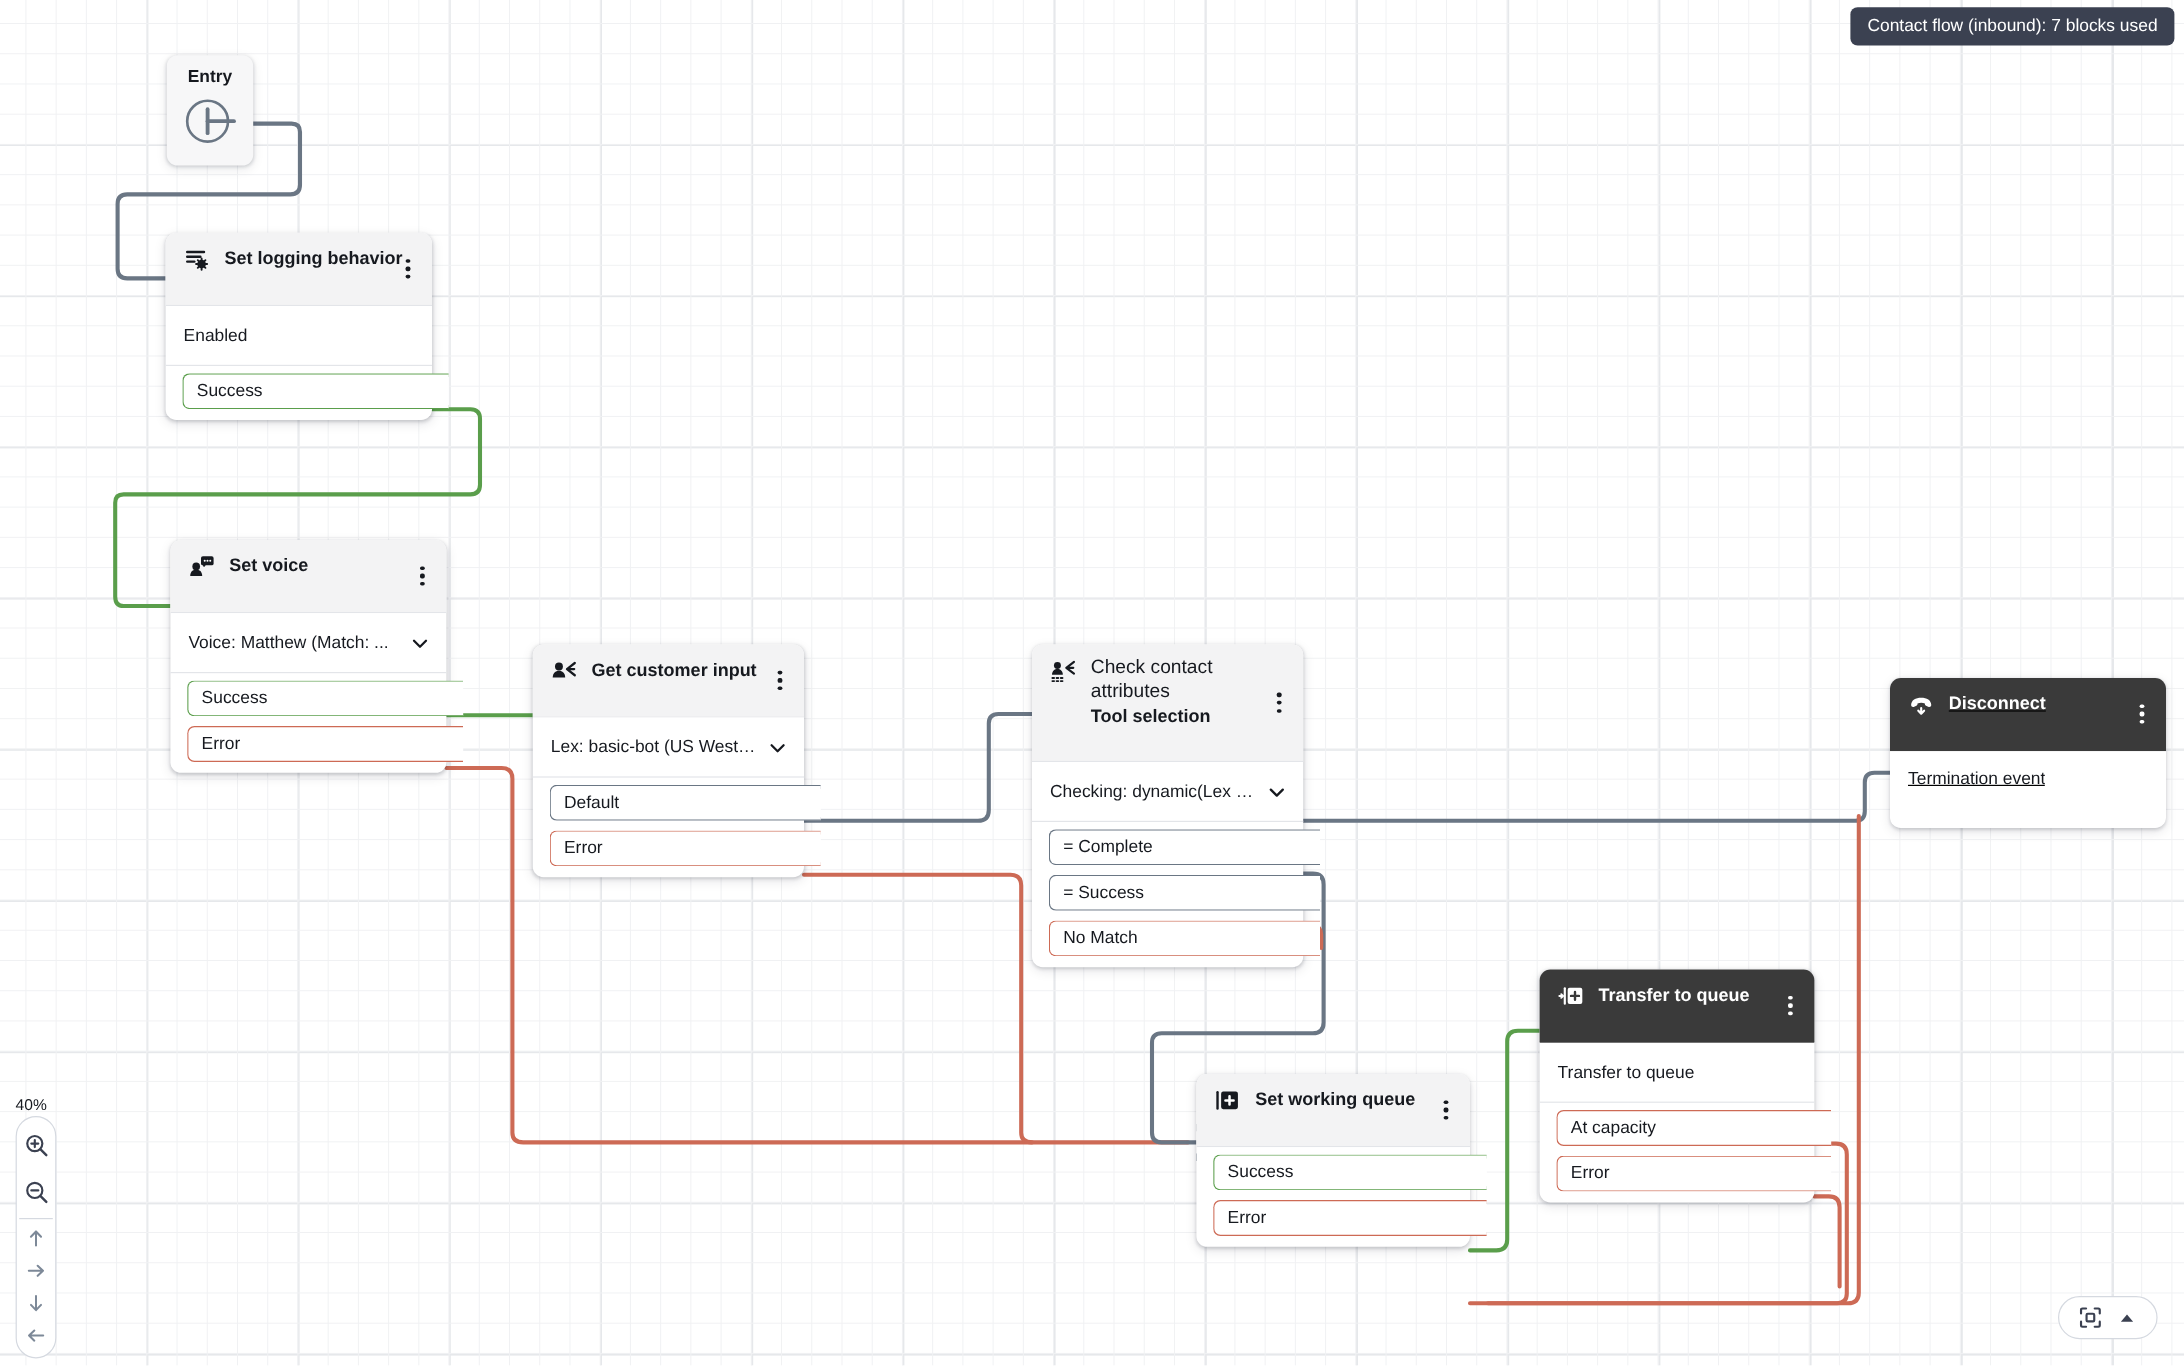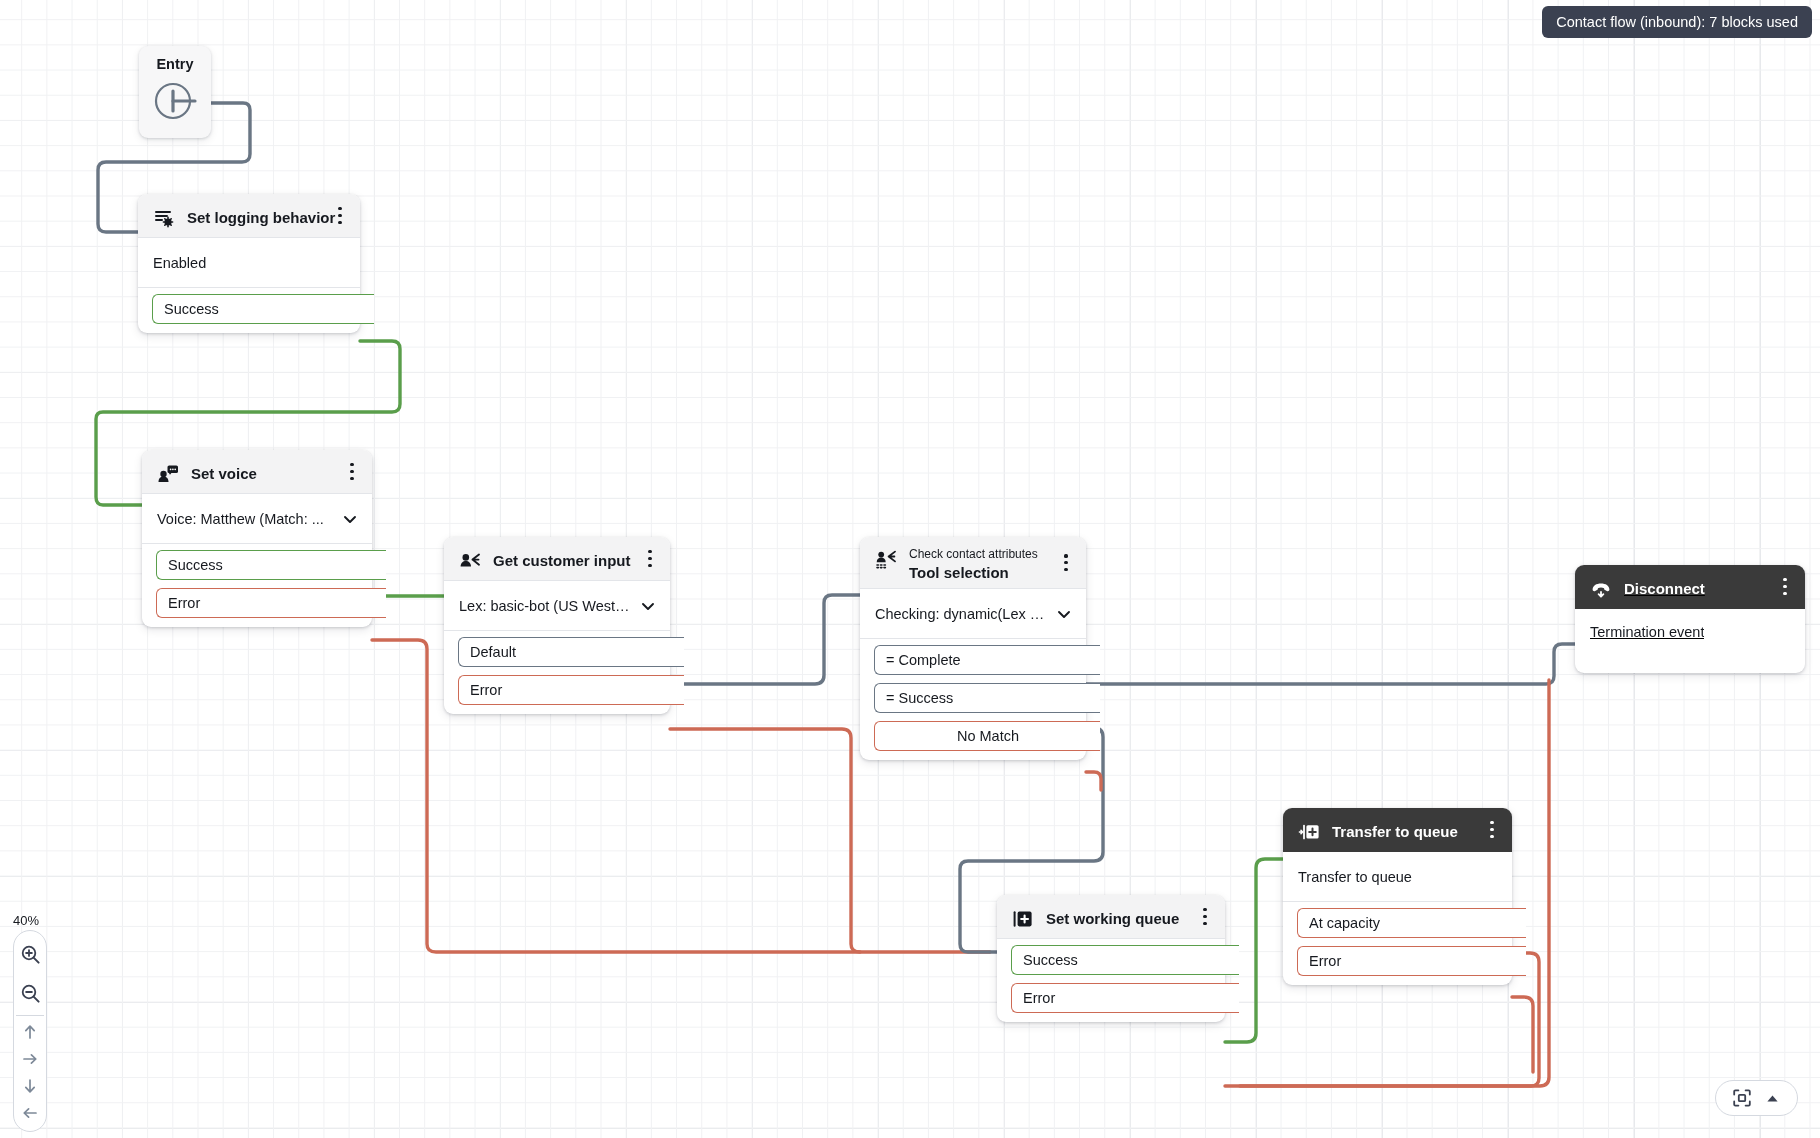--- a/index.html
+++ b/index.html
@@ -47,33 +47,33 @@
     box-shadow: 0 1px 3px rgba(15,20,40,0.18), 0 3px 10px rgba(15,20,40,0.10);
     z-index: 10;
   }
   .node .hdr {
     display: flex;
     align-items: center;
     gap: 12px;
     background: #f3f3f4;
     border-bottom: 1px solid #e3e5e9;
     border-radius: 9px 9px 0 0;
-    padding: 11px 14px 6px 15px;
+    padding: 11px 14px 27px 15px;
     position: relative;
     min-height: 44px;
   }
   .node.dark .hdr {
     background: #3a3a3a;
     border-bottom: 1px solid #3a3a3a;
     color: #ffffff;
   }
   .hdr-ico { flex: 0 0 auto; width: 22px; height: 22px; display:flex; align-items:center; justify-content:center; }
   .hdr-txt { display: flex; flex-direction: column; gap: 2px; flex: 1 1 auto; min-width: 0; }
   .hdr-sub {
-    font-size: 12px; font-weight: 400; color: #16191f; line-height: 1.25;
+    font-size: 16px; font-weight: 400; color: #16191f; line-height: 1.25;
   }
   .hdr-title {
     font-size: 15px; font-weight: bold; color: #16191f; line-height: 1.22;
   }
   .node.dark .hdr-title, .node.dark .hdr-sub { color: #ffffff; }
   .kebab {
     position: absolute; right: 11px; top: 50%; transform: translateY(-50%);
     width: 18px; height: 22px; display: flex; flex-direction: column;
     align-items: center; justify-content: center; gap: 3.5px; cursor: pointer;
   }
@@ -340,21 +340,21 @@
         <path d="M3,6 L8,11 L13,6" fill="none" stroke="#16191f" stroke-width="1.9" stroke-linecap="round" stroke-linejoin="round"></path>
       </svg>
     </div>
     <div class="ports">
       <div class="port neutral" style="width:100%;">
         <span>= Complete</span>
       </div>
       <div class="port neutral" style="width:100%;">
         <span>= Success</span>
       </div>
-      <div class="port err" style="width:100%;justify-content:center;">
+      <div class="port err" style="width:100%;">
         <span>No Match</span>
       </div>
     </div>
   </div>
 
   <div class="node" style="left:997px; top:895px; width:228px;">
     <div class="hdr">
       <span class="hdr-ico">
         <svg width="22" height="22" viewBox="0 0 22 22">
           <path d="M2.6,4.2 V17.8" stroke="#16191f" stroke-width="2" stroke-linecap="round"></path>

